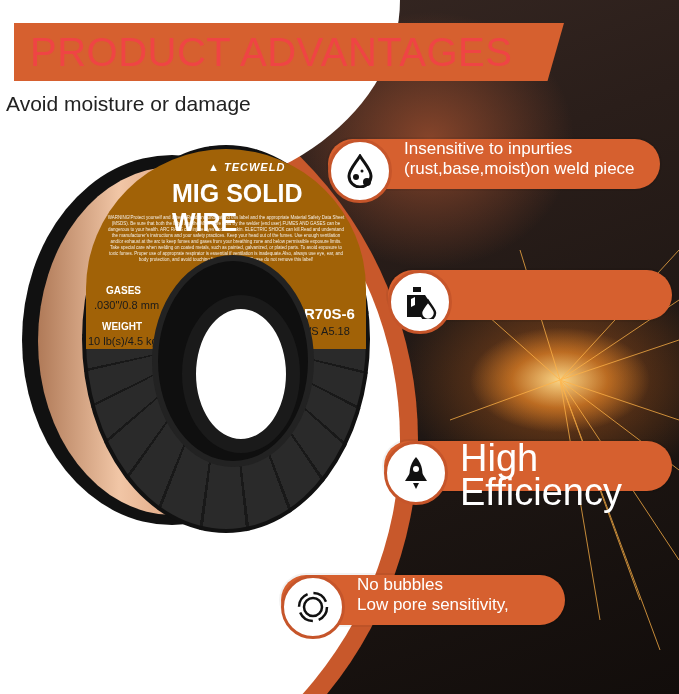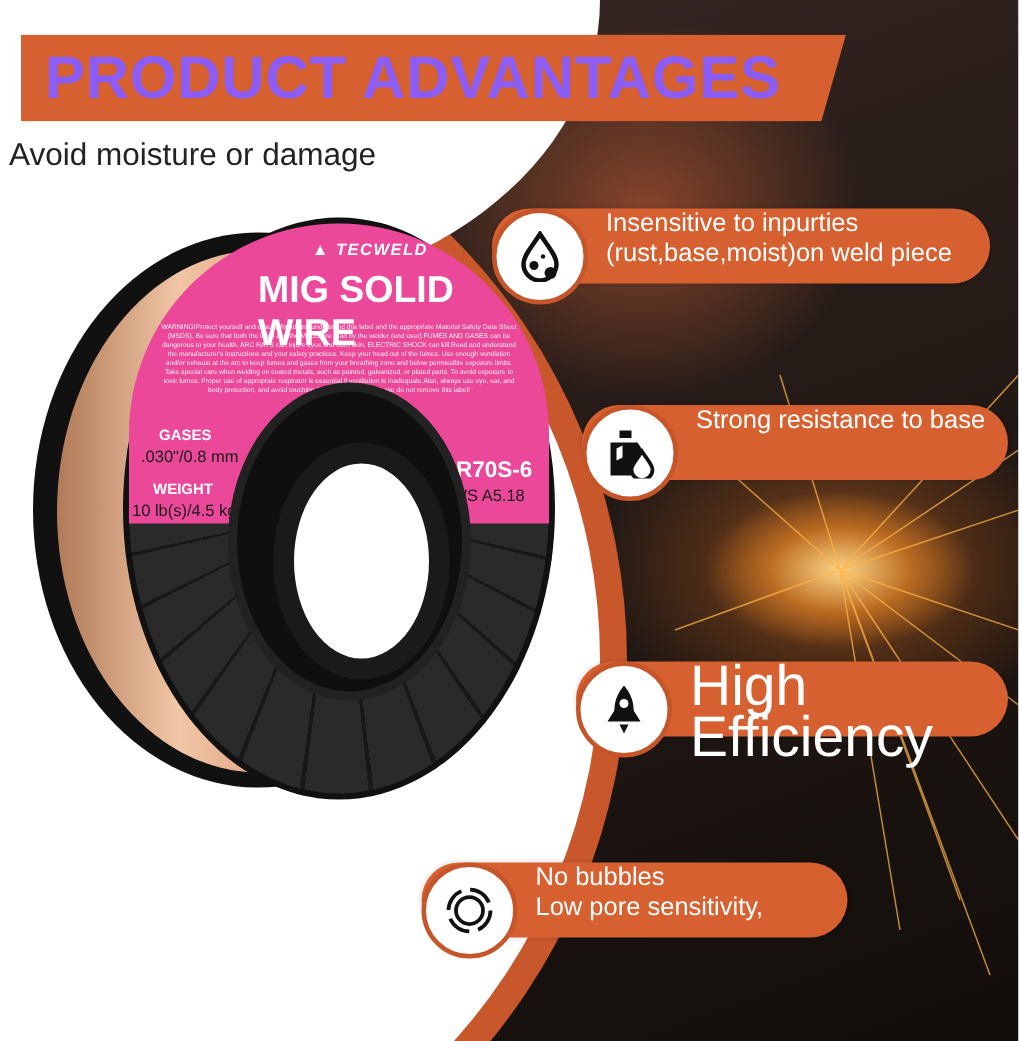--- a/index.html
+++ b/index.html
@@ -8,31 +8,31 @@
     background:
       radial-gradient(ellipse 120px 70px at 560px 380px, rgba(255,220,140,0.95), rgba(240,140,40,0.6) 40%, rgba(0,0,0,0) 75%),
       radial-gradient(ellipse 200px 140px at 560px 380px, rgba(220,110,30,0.55), rgba(0,0,0,0) 80%),
       radial-gradient(ellipse 180px 160px at 430px 140px, rgba(150,75,45,0.85), rgba(0,0,0,0) 80%),
       linear-gradient(160deg,#3a2a25 0%,#2a1e1a 35%,#1c1512 70%,#120d0b 100%);}
   .sparks{position:absolute;inset:0;}
   .white-arc{position:absolute;left:-360px;top:60px;width:760px;height:760px;border-radius:50%;background:#fff;}
   .orange-arc{position:absolute;left:-382px;top:40px;width:800px;height:800px;border-radius:50%;background:#c8582b;}
   .top-white{position:absolute;left:0;top:0;width:400px;height:200px;background:#fff;border-bottom-right-radius:400px 300px;}
   .title-band{position:absolute;left:14px;top:23px;width:550px;height:58px;background:#d6602f;clip-path:polygon(0 0,100% 0,97% 100%,0 100%);}
-  .title{position:absolute;left:30px;top:26px;color:#8b5cf6;font-weight:bold;font-size:40px;letter-spacing:0.5px;line-height:52px;}
+  .title{position:absolute;left:30px;top:26px;color:#ef4444;font-weight:normal;font-size:40px;letter-spacing:0.5px;line-height:52px;}
   .subtitle{position:absolute;left:6px;top:92px;color:#222;font-size:21px;}
   .feature{position:absolute;height:50px;border-radius:33px;background:#d6602f;display:flex;align-items:flex-start;box-shadow:0 0 0 2px rgba(0,0,0,0.05);}
   .icon-circle{width:58px;height:58px;border-radius:50%;background:#fff;border:3px solid #c6552a;margin-left:0;display:flex;align-items:center;justify-content:center;flex-shrink:0;}
   .ftext{color:#fff;font-size:17px;line-height:20px;margin-left:12px;}
   .ftext.big{font-size:38px;line-height:34px;}
   .spool{position:absolute;left:22px;top:145px;width:340px;height:385px;}
   .reel-back{position:absolute;left:0;top:10px;width:300px;height:370px;border-radius:50%;background:#111;}
   .copper{position:absolute;left:16px;top:22px;width:270px;height:348px;border-radius:50%;background:linear-gradient(90deg,#b07a58,#f1c6a6 30%,#d99a75 60%,#a86c4b);}
   .reel-front{position:absolute;left:60px;top:0;width:280px;height:380px;border-radius:50%;background:#2a2a2a;border:4px solid #111;}
-  .label{position:absolute;left:64px;top:4px;width:280px;height:200px;border-radius:140px 140px 0 0;background:#ec4899;overflow:hidden;}
+  .label{position:absolute;left:64px;top:4px;width:280px;height:200px;border-radius:140px 140px 0 0;background:#a16207;overflow:hidden;}
   .hub{position:absolute;left:130px;top:110px;width:150px;height:200px;border-radius:50%;background:#0f0f0f;border:6px solid #222;}
   .hub-inner{position:absolute;left:160px;top:150px;width:90px;height:130px;border-radius:50%;background:#fff;border:14px solid #1a1a1a;}
   .brand{position:absolute;left:122px;top:12px;color:#fff;font-style:italic;font-weight:bold;font-size:11px;letter-spacing:1px;}
   .prod-name{position:absolute;left:86px;top:30px;color:#fff;font-weight:bold;font-size:25px;}
   .warn{position:absolute;left:20px;top:66px;width:240px;color:#fff;font-size:4.5px;line-height:6px;text-align:center;opacity:0.9;}
   .spec-label{position:absolute;color:#fff;font-weight:bold;font-size:10px;}
   .spec-val{position:absolute;color:#1a1a1a;font-size:11px;}
   .grade{position:absolute;color:#fff;font-weight:bold;font-size:15px;}
   .aws{position:absolute;color:#1a1a1a;font-size:11px;}
   .segments{position:absolute;left:60px;top:0;width:288px;height:388px;border-radius:50%;
@@ -107,21 +107,20 @@
 <div class="feature" style="left:388px;top:270px;width:284px;">
   <div class="icon-circle">
     <svg width="34" height="34" viewBox="0 0 34 34">
         <rect x="10" y="2" width="8" height="5" fill="#111"></rect>
         <path d="M4 10 h18 l4 6 v16 h-22z" fill="#111"></path>
         <path d="M8 14 l4 -2 v8 l-4 2z" fill="#fff"></path>
         <path d="M25 16 c-4 6 -7 9 -7 12 a7 7 0 0 0 14 0 c0 -3 -3 -6 -7 -12z" fill="#fff" stroke="#111" stroke-width="2.5"></path>
       </svg>
   </div>
   <div class="ftext">
-    <div>Strong resistance to base</div>
   </div>
 </div>
 
 <div class="feature" style="left:384px;top:441px;width:288px;">
   <div class="icon-circle">
     <svg width="30" height="36" viewBox="0 0 30 36">
         <path d="M15 2 C8 10 8 18 9 26 h12 C22 18 22 10 15 2Z" fill="#111"></path>
         <circle cx="15" cy="14" r="3" fill="#fff"></circle>
         <path d="M9 18 l-5 8 h5z M21 18 l5 8 h-5z" fill="#111"></path>
         <path d="M12 28 l3 6 l3 -6z" fill="#111"></path>

